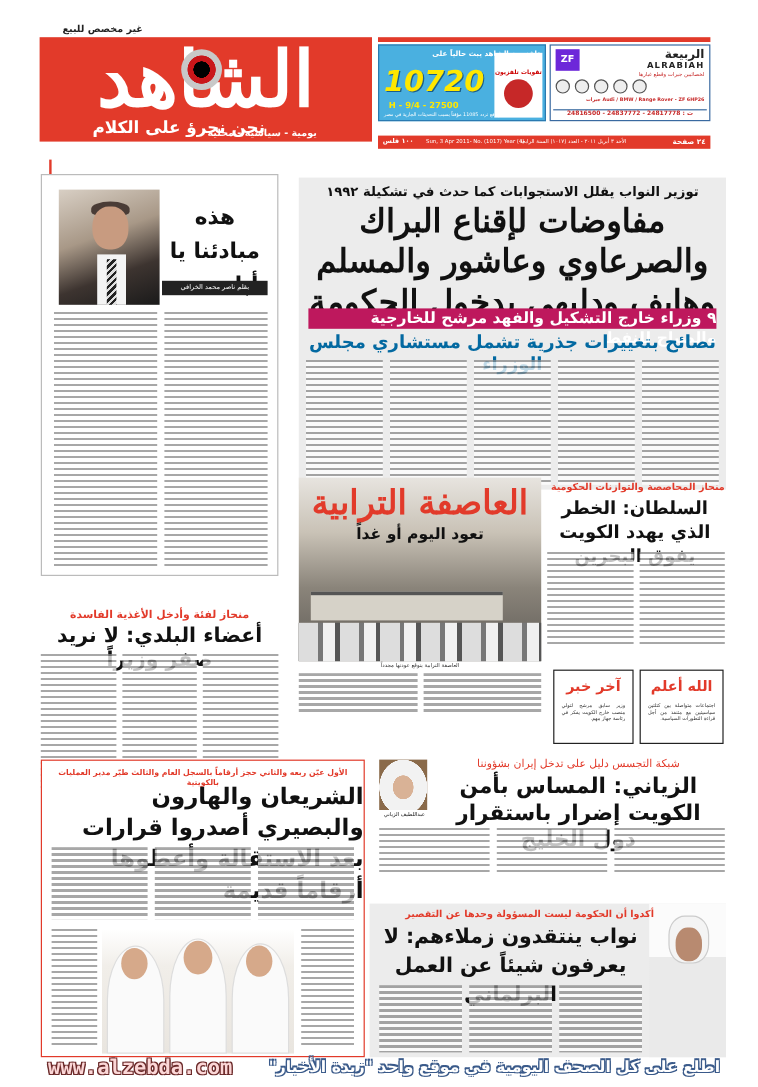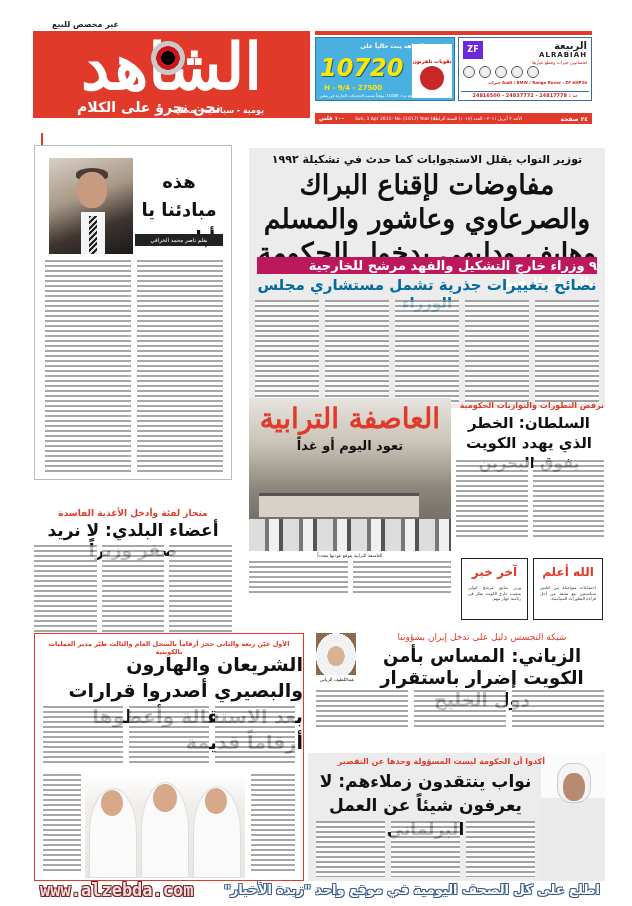--- a/index.html
+++ b/index.html
@@ -202,21 +202,21 @@
   <div id="storm-sub">تعود اليوم أو غداً</div>
   <div class="bldg"></div>
   <div class="cars"></div>
 </div>
 <div id="storm-cap" class="abs">العاصفة الترابية يتوقع عودتها مجدداً</div>
 <div id="storm-cols" class="abs">
   <div class="col lines"></div>
   <div class="col lines"></div>
 </div>
 
-<div id="sultan-kicker" class="abs">نرفض التطورات والتوازنات الحكومية</div>
+<div id="sultan-kicker" class="abs">منحاز المحاصصة والتوازنات الحكومية</div>
 <div id="sultan-head" class="abs">السلطان: الخطر الذي يهدد الكويت يفوق البحرين</div>
 <div id="sultan-cols" class="abs">
   <div class="col lines"></div>
   <div class="col lines"></div>
 </div>
 
 <div id="box-allah" class="abs box">
   <div class="bt">الله أعلم</div>
   <div class="bb txt">اجتماعات متواصلة بين كتلتين سياسيتين مع متنفذ من أجل قراءة التطورات السياسية.</div>
 </div>

